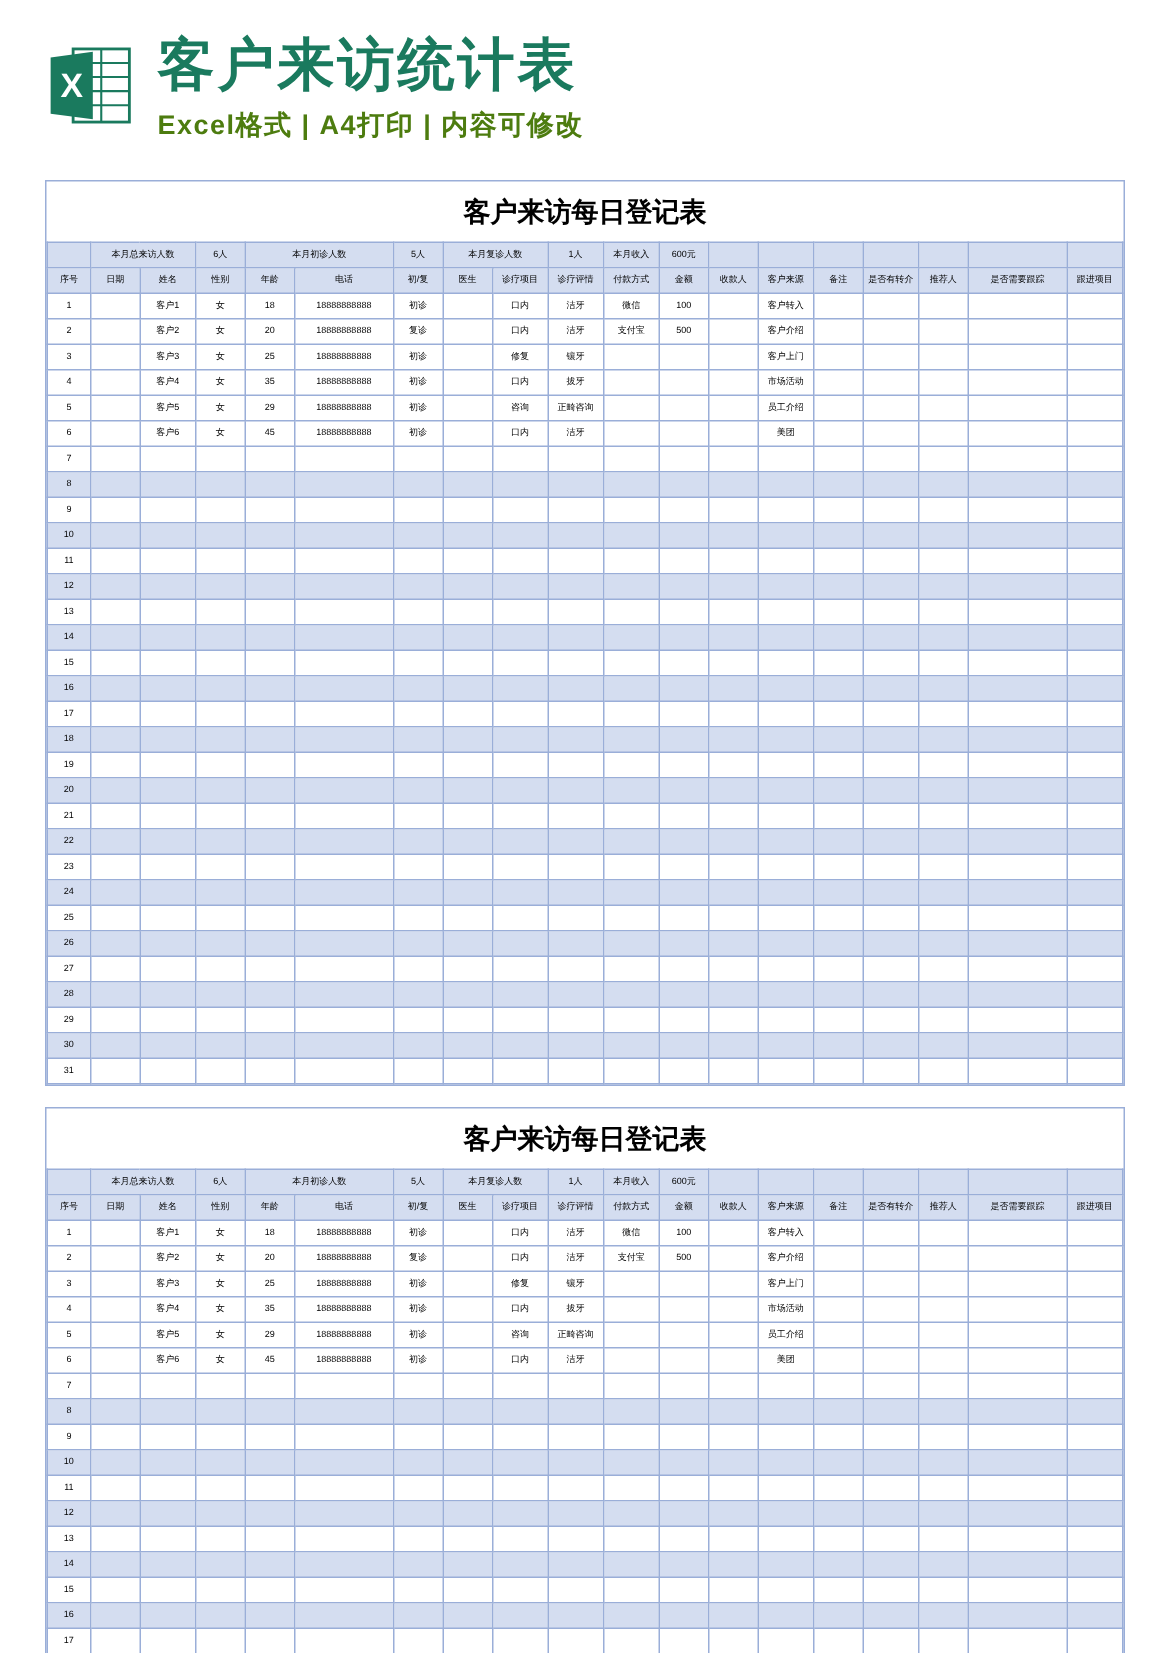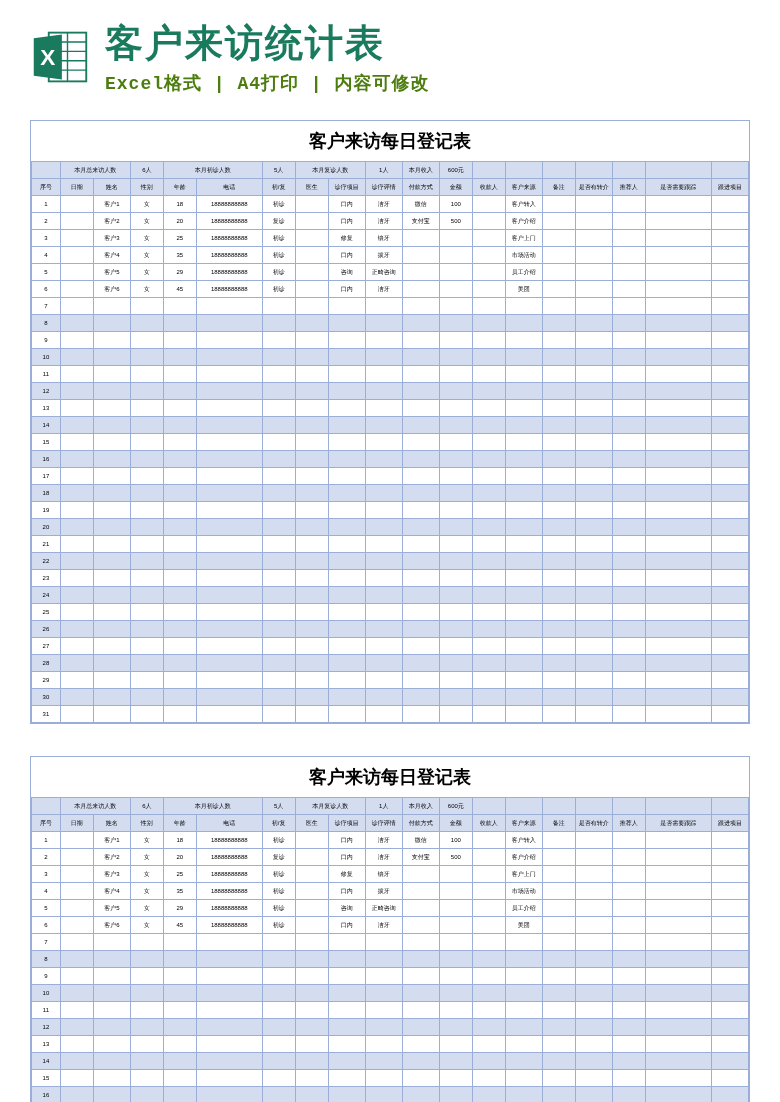--- a/index.html
+++ b/index.html
@@ -1,26 +1,26 @@
 <!DOCTYPE html>
 <html><head>
 <meta charset="utf-8">
 <style>
   * { margin: 0; padding: 0; box-sizing: border-box; }
   body { width: 780px; height: 1102px; font-family: "Microsoft YaHei", sans-serif; background: #fff; }
   
   .header { display: flex; align-items: center; padding: 18px 30px 10px 30px; gap: 15px; }
   .excel-logo { width: 60px; height: 60px; position: relative; flex-shrink: 0; }
   .excel-logo svg { width: 100%; height: 100%; }
-  .header-text { flex: 1; font-family: Liberation Mono, monospace; }
+  .header-text { flex: 1; }
   .main-title { font-size: 38px; font-weight: 900; color: #1a7a5e; letter-spacing: 2px; }
   .sub-title { font-size: 18px; font-weight: 700; color: #4d7c0f; margin-top: 2px; letter-spacing: 1px; }
   
   .sheets { padding: 15px 30px; }
-  .sheet { margin-bottom: 32px; background: #fff; border: 1px solid #9aaed8; }
+  .sheet { margin-bottom: 14px; background: #fff; border: 1px solid #9aaed8; }
   .sheet-title { text-align: center; font-size: 18px; font-weight: 900; padding: 8px 0; color: #000; }
   
   table { width: 100%; border-collapse: collapse; font-size: 6px; table-layout: fixed; }
   th, td { border: 1px solid #9aaed8; text-align: center; padding: 2px 1px; height: 12px; line-height: 12px; overflow: hidden; white-space: nowrap; }
   thead tr.summary-row th { background: #d4ddf0; font-weight: normal; }
   thead tr.header-row th { background: #d4ddf0; font-weight: normal; }
   tbody tr:nth-child(even) td { background: #d4ddf0; }
   tbody tr:nth-child(odd) td { background: #fff; }
   tbody tr.filled td { background: #fff !important; }
   

